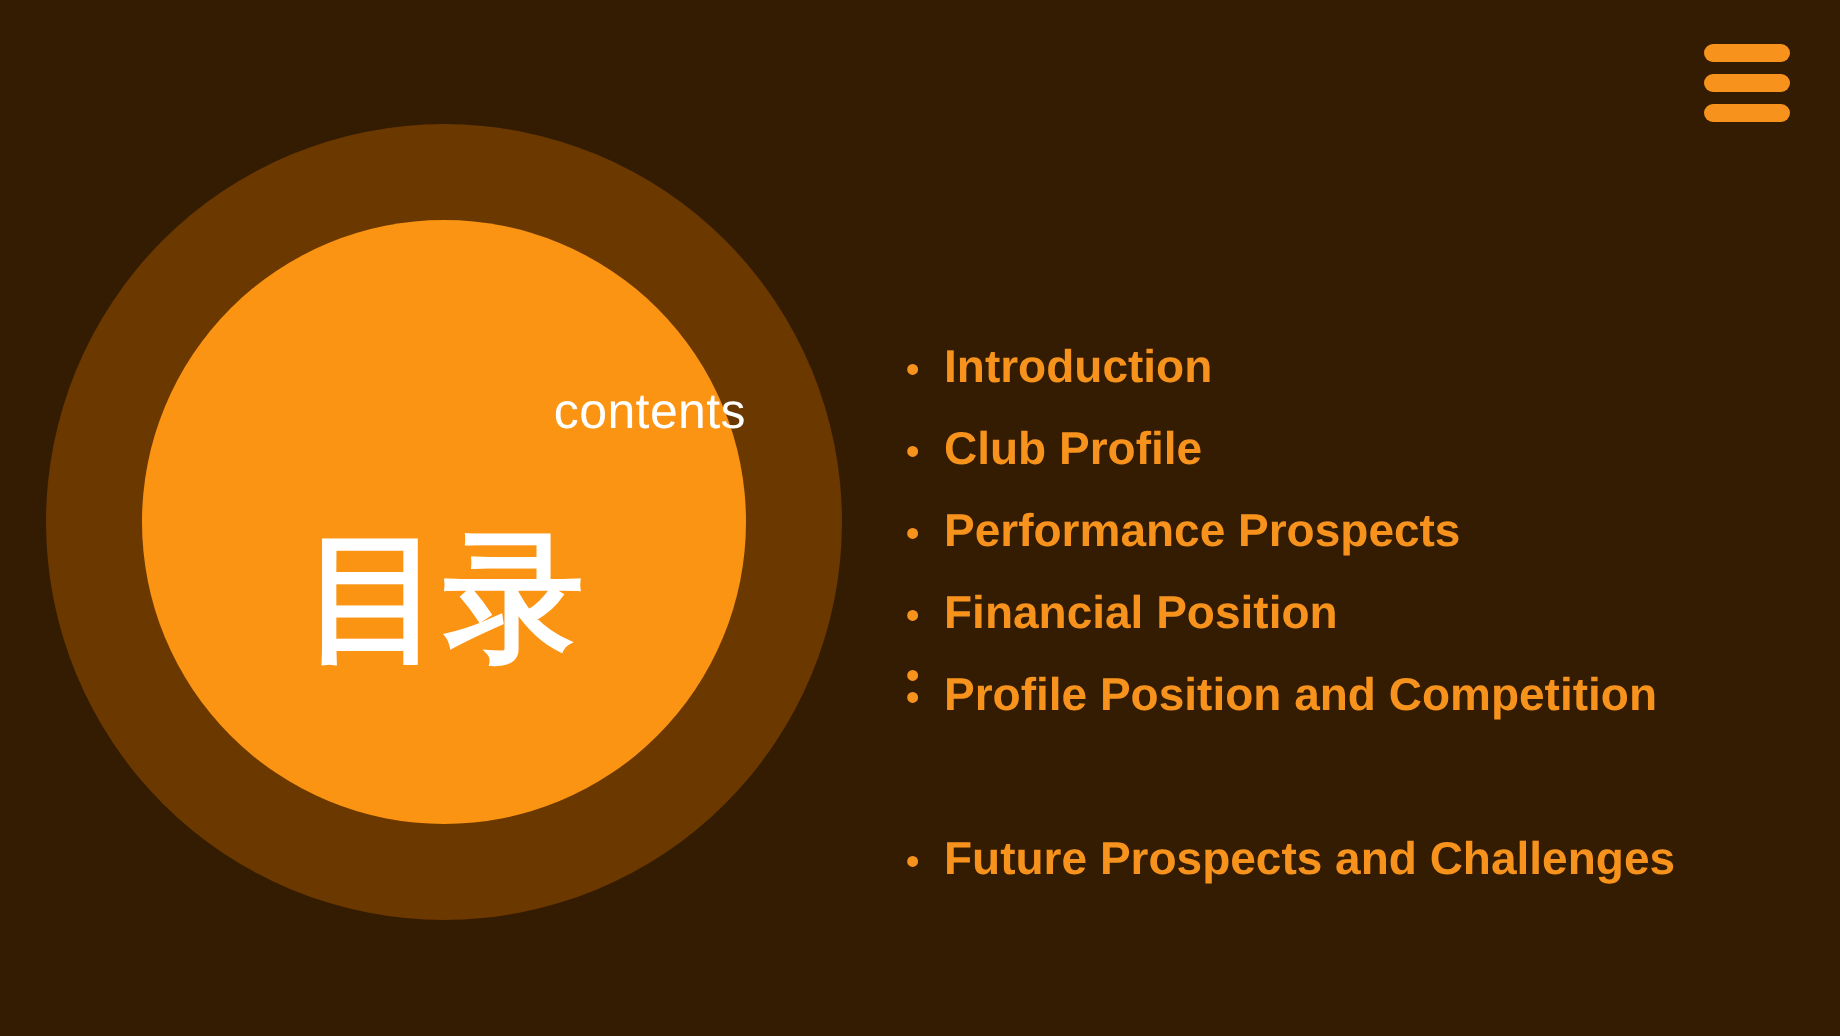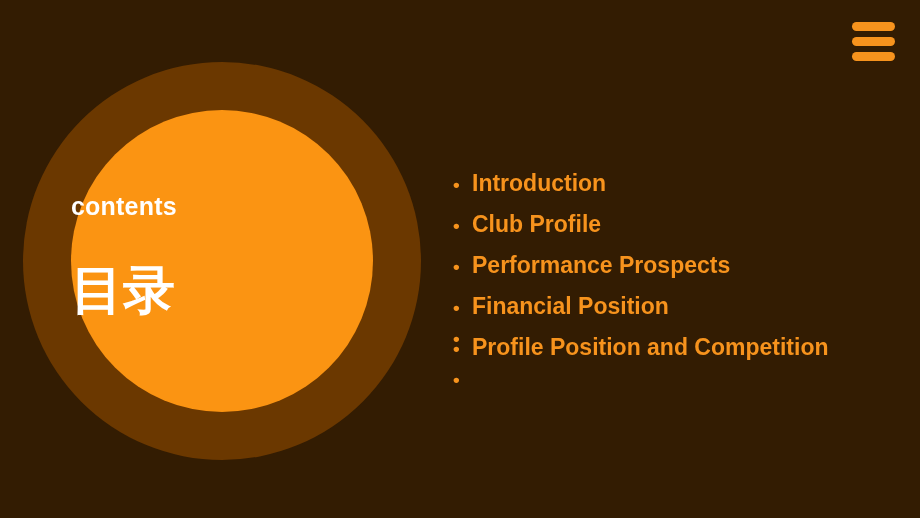--- a/index.html
+++ b/index.html
@@ -52,35 +52,35 @@
     width: 302px;
     height: 302px;
     border-radius: 50%;
     background: #fb9412;
   }
   #contents-label-en {
     position: absolute;
     left: 0;
     top: 84px;
     width: 302px;
-    text-align: left;
+    text-align: right;
     color: #ffffff;
     font-size: 25px;
-    font-weight: 700;
+    font-weight: 400;
     letter-spacing: 0.2px;
     line-height: 1;
   }
   #contents-label-zh {
     position: absolute;
     left: 0;
     top: 154px;
     width: 302px;
-    text-align: left;
+    text-align: center;
     color: #ffffff;
-    font-size: 52px;
+    font-size: 70px;
     font-weight: 700;
     letter-spacing: 0px;
     line-height: 1;
   }
 
   
   #agenda-list {
     position: absolute;
     left: 453px;
     top: 124px;
@@ -147,16 +147,17 @@
     </li>
     <li>
       <span class="bullet">•</span>
       <span class="label">Profile Position and Competition</span>
     </li>
     <li>
       <span class="bullet">•</span>
     </li>
     <li>
       <span class="bullet">•</span>
+      <span class="label">Future Prospects and Challenges</span>
     </li>
   </ul>
 
 </div>
 
 </body></html>

